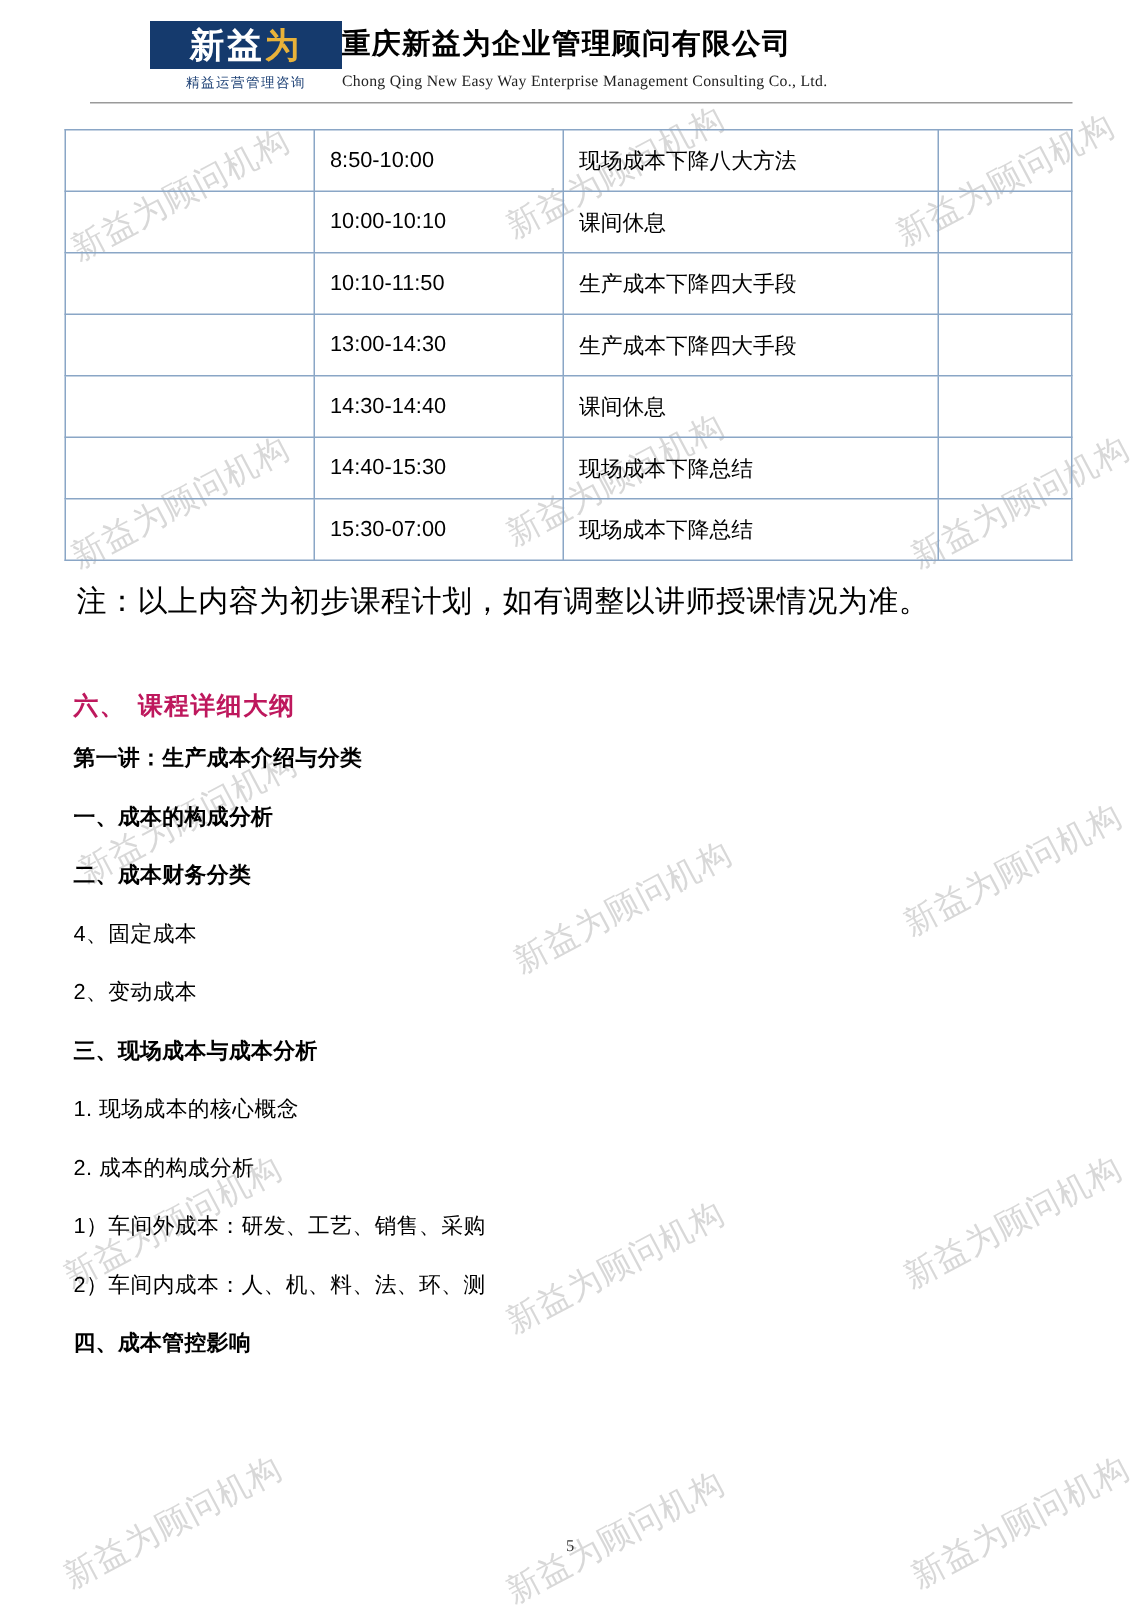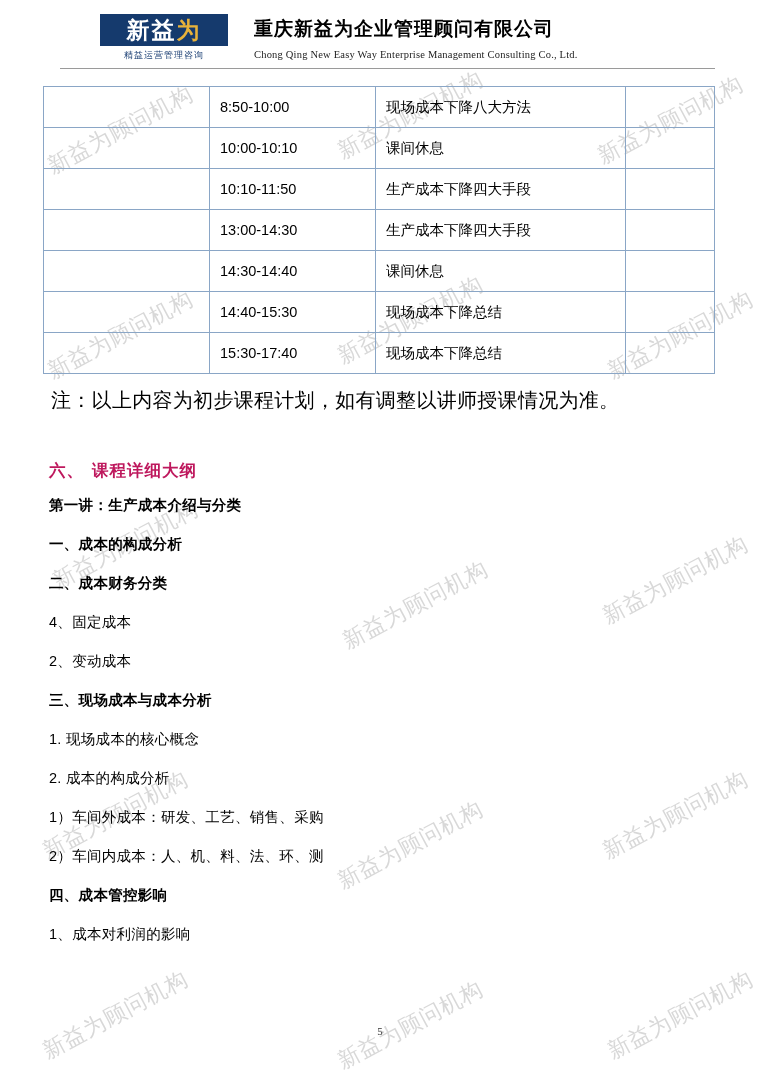--- a/index.html
+++ b/index.html
@@ -73,21 +73,20 @@
     color: #e8b23a;
   }
   .logo-sub {
     font-size: 9px;
     color: #1b3f74;
     letter-spacing: 1px;
     margin-top: 3px;
   }
   .company {
     flex: 1 1 auto;
-    padding-left: 26px;
     padding-top: 6px;
   }
   .company-cn {
     font-family: "Liberation Serif", serif;
     font-size: 19px;
     font-weight: bold;
     letter-spacing: 1px;
   }
   .company-en {
     font-family: "Liberation Serif", serif;
@@ -239,21 +238,21 @@
           <td class="col-d"></td>
         </tr>
         <tr>
           <td class="col-a"></td>
           <td class="col-b">14:40-15:30</td>
           <td class="col-c">现场成本下降总结</td>
           <td class="col-d"></td>
         </tr>
         <tr>
           <td class="col-a"></td>
-          <td class="col-b">15:30-17:40</td>
+          <td class="col-b">15:30-07:00</td>
           <td class="col-c">现场成本下降总结</td>
           <td class="col-d"></td>
         </tr>
       </tbody>
     </table>
 
     <div class="note">注：以上内容为初步课程计划，如有调整以讲师授课情况为准。</div>
 
     <div class="section-title">
       <span class="num">六、</span><span>课程详细大纲</span>
@@ -264,20 +263,19 @@
       <div class="line bold">一、成本的构成分析</div>
       <div class="line bold">二、成本财务分类</div>
       <div class="line">4、固定成本</div>
       <div class="line">2、变动成本</div>
       <div class="line bold">三、现场成本与成本分析</div>
       <div class="line">1. 现场成本的核心概念</div>
       <div class="line">2. 成本的构成分析</div>
       <div class="line">1）车间外成本：研发、工艺、销售、采购</div>
       <div class="line">2）车间内成本：人、机、料、法、环、测</div>
       <div class="line bold">四、成本管控影响</div>
-      <div class="line">1、成本对利润的影响</div>
     </div>
 
   </div>
 
   <div class="page-number">5</div>
 
 </div>
 
 </body></html>

